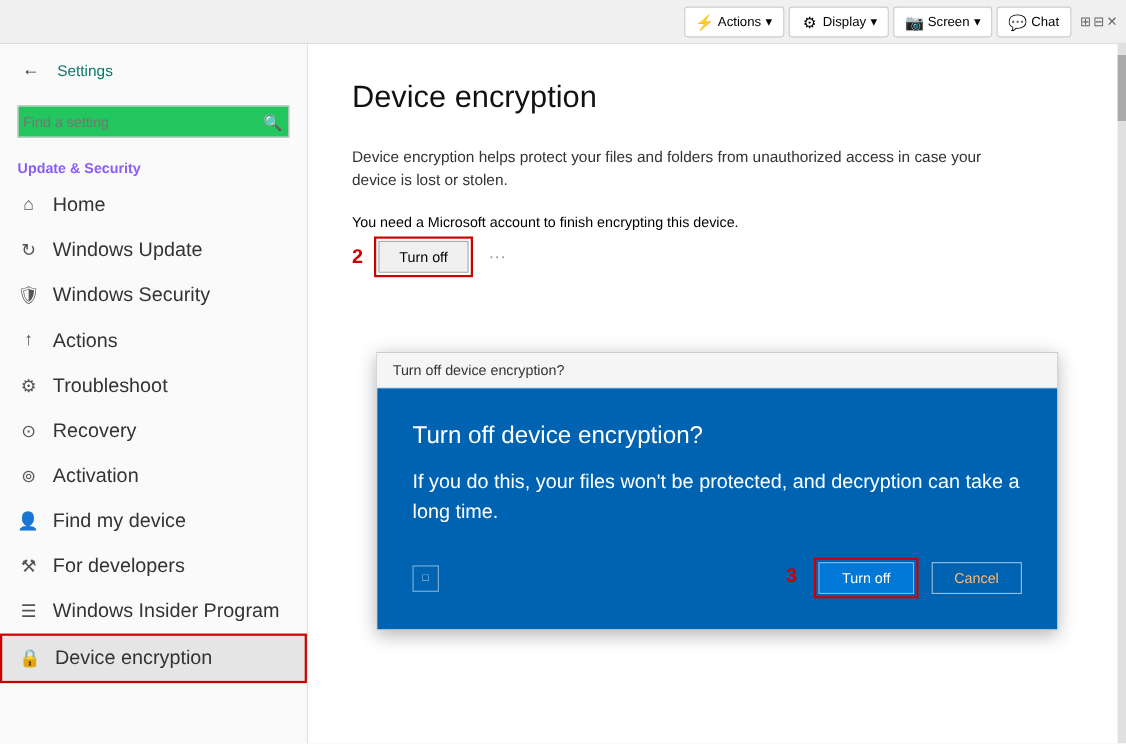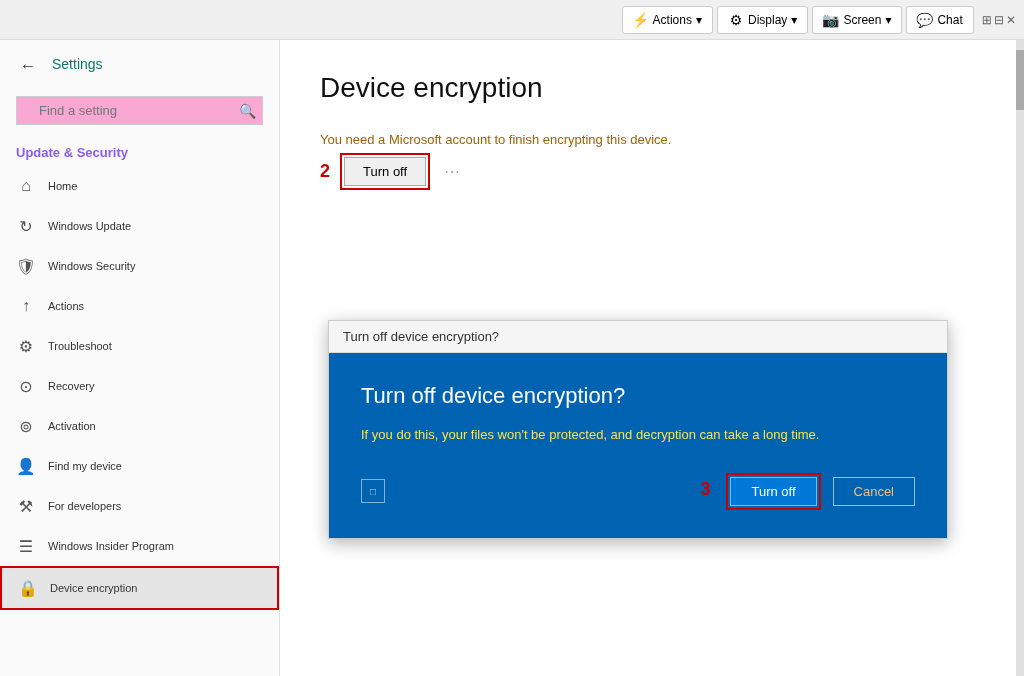--- a/index.html
+++ b/index.html
@@ -80,24 +80,24 @@
       font-size: 14px;
       font-weight: 400;
       color: #0f766e;
     }
     .search-box {
       margin: 8px 16px;
       position: relative;
     }
     .search-input {
       width: 100%;
-      padding: 6px 30px 6px 22px;
+      padding: 6px 30px 6px 4px;
       border: 1px solid #ccc;
       font-size: 13px;
-      background: #f9a8d4;
+      background: #22c55e;
       outline: none;
     }
     .search-icon-btn {
       position: absolute;
       right: 6px;
       top: 50%;
       transform: translateY(-50%);
       font-size: 14px;
       color: #555;
       cursor: pointer;
@@ -123,21 +123,21 @@
     .nav-item-icon {
       width: 20px;
       height: 20px;
       display: flex;
       align-items: center;
       justify-content: center;
       font-size: 16px;
       color: #555;
       flex-shrink: 0;
     }
-    .nav-item-label { font-size: 11px; }
+    .nav-item-label { font-size: 18px; }
 
     
     .nav-item.highlighted {
       border: 2px solid #cc0000;
     }
 
     
     .content {
       flex: 1;
       padding: 32px 40px;
@@ -152,21 +152,21 @@
     }
     .description-text {
       font-size: 14px;
       color: #333;
       line-height: 1.5;
       margin-bottom: 20px;
       max-width: 600px;
     }
     .warning-text {
       font-size: 13px;
-      color: #a16207;
+      color: #000000;
       margin-bottom: 6px;
     }
     .link-text {
       font-size: 13px;
       color: #0067b8;
       text-decoration: none;
       cursor: pointer;
       display: block;
       margin-bottom: 20px;
     }
@@ -192,21 +192,21 @@
       font-family: 'Segoe UI', Arial, sans-serif;
     }
     .label-num {
       font-size: 18px;
       font-weight: 700;
       color: #cc0000;
     }
     .dots { font-size: 16px; color: #999; margin-left: 4px; }
     .dialog-wrapper {
       position: absolute;
-      left: 48px;
+      left: 62px;
       top: 280px;
       width: 620px;
       box-shadow: 0 4px 16px rgba(0,0,0,0.3);
       border: 1px solid #ccc;
       pointer-events: all;
     }
     .dialog-titlebar {
       background: #f5f5f5;
       border-bottom: 1px solid #ddd;
       padding: 8px 14px;
@@ -218,22 +218,22 @@
       padding: 30px 32px 28px 32px;
       color: #fff;
     }
     .dialog-main-title {
       font-size: 22px;
       font-weight: 300;
       margin-bottom: 16px;
       color: #fff;
     }
     .dialog-description {
-      font-size: 13px;
-      color: #fde047;
+      font-size: 18px;
+      color: #ffffff;
       margin-bottom: 28px;
       line-height: 1.5;
     }
     .dialog-actions {
       display: flex;
       align-items: center;
       gap: 12px;
       justify-content: flex-end;
     }
     .dialog-icon {
@@ -378,20 +378,21 @@
       <span class="nav-item-label">Windows Insider Program</span>
     </div>
     <div class="nav-item active highlighted" style="border: 2px solid #cc0000;">
       <span class="nav-item-icon">🔒</span>
       <span class="nav-item-label">Device encryption</span>
     </div>
   </div>
 
   <div class="content" style="position: relative;">
     <div class="page-title">Device encryption</div>
+    <div class="description-text">Device encryption helps protect your files and folders from unauthorized access in case your device is lost or stolen.</div>
     <div class="warning-text">You need a Microsoft account to finish encrypting this device.</div>
 
     <div class="turn-off-area">
       <span class="label-num">2</span>
       <div class="turn-off-btn-highlighted" style="border: 2px solid #cc0000;">
         <button class="turn-off-btn">Turn off</button>
       </div>
       <span class="dots">···</span>
     </div>
 

